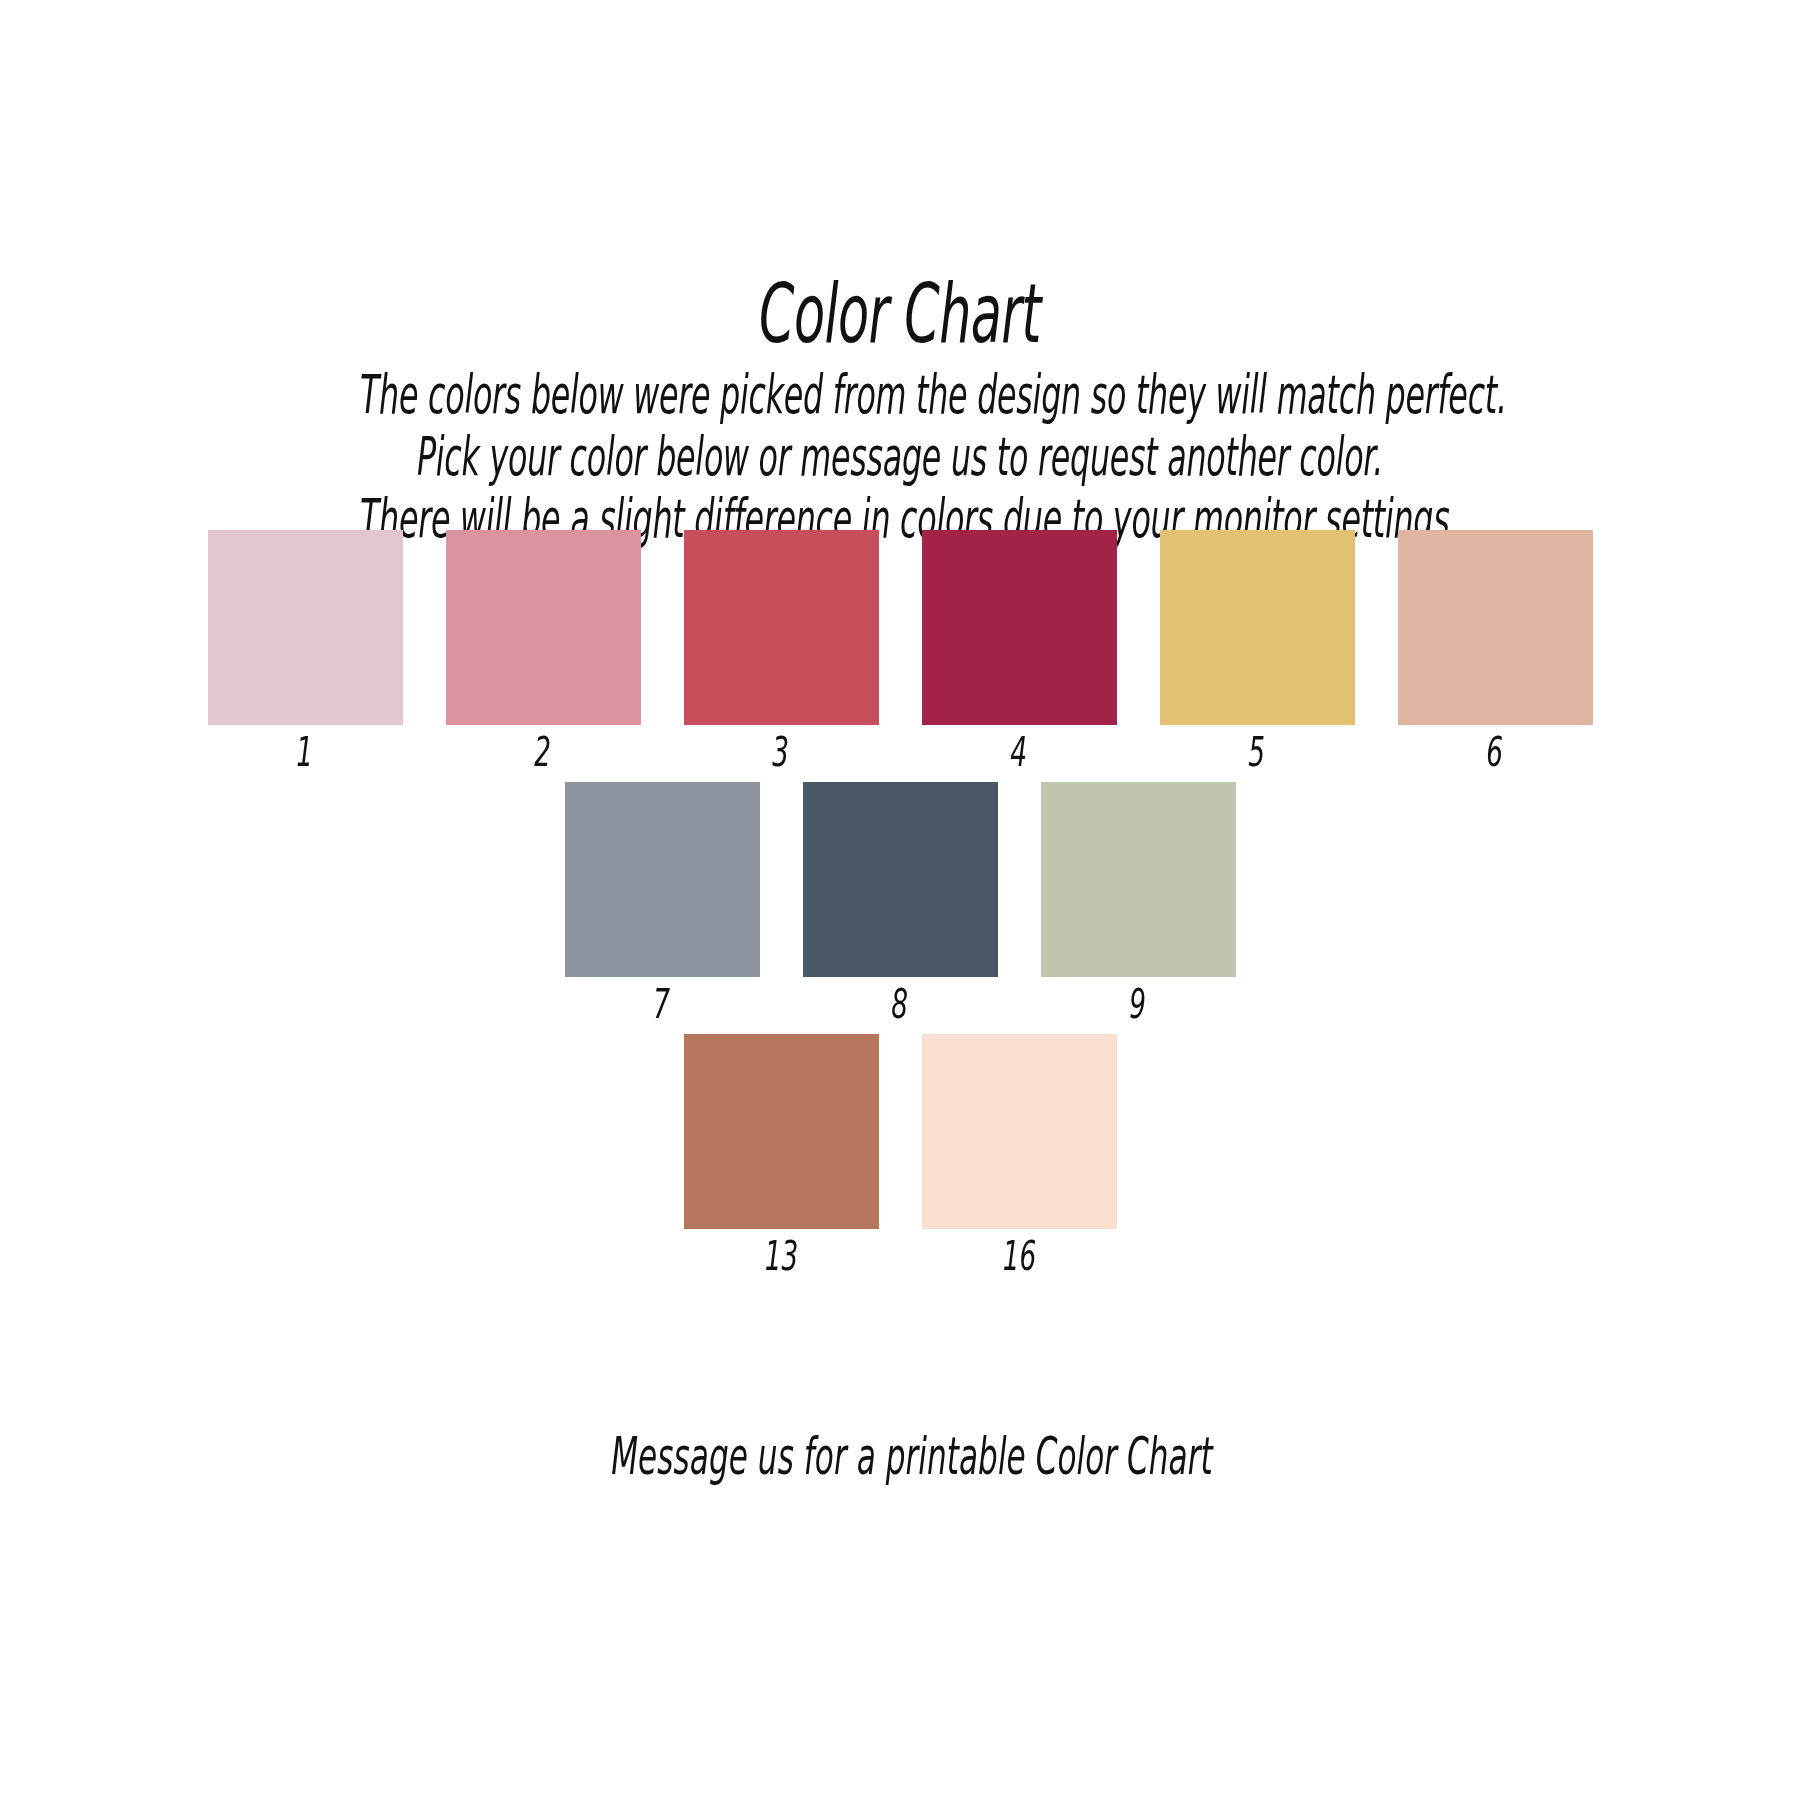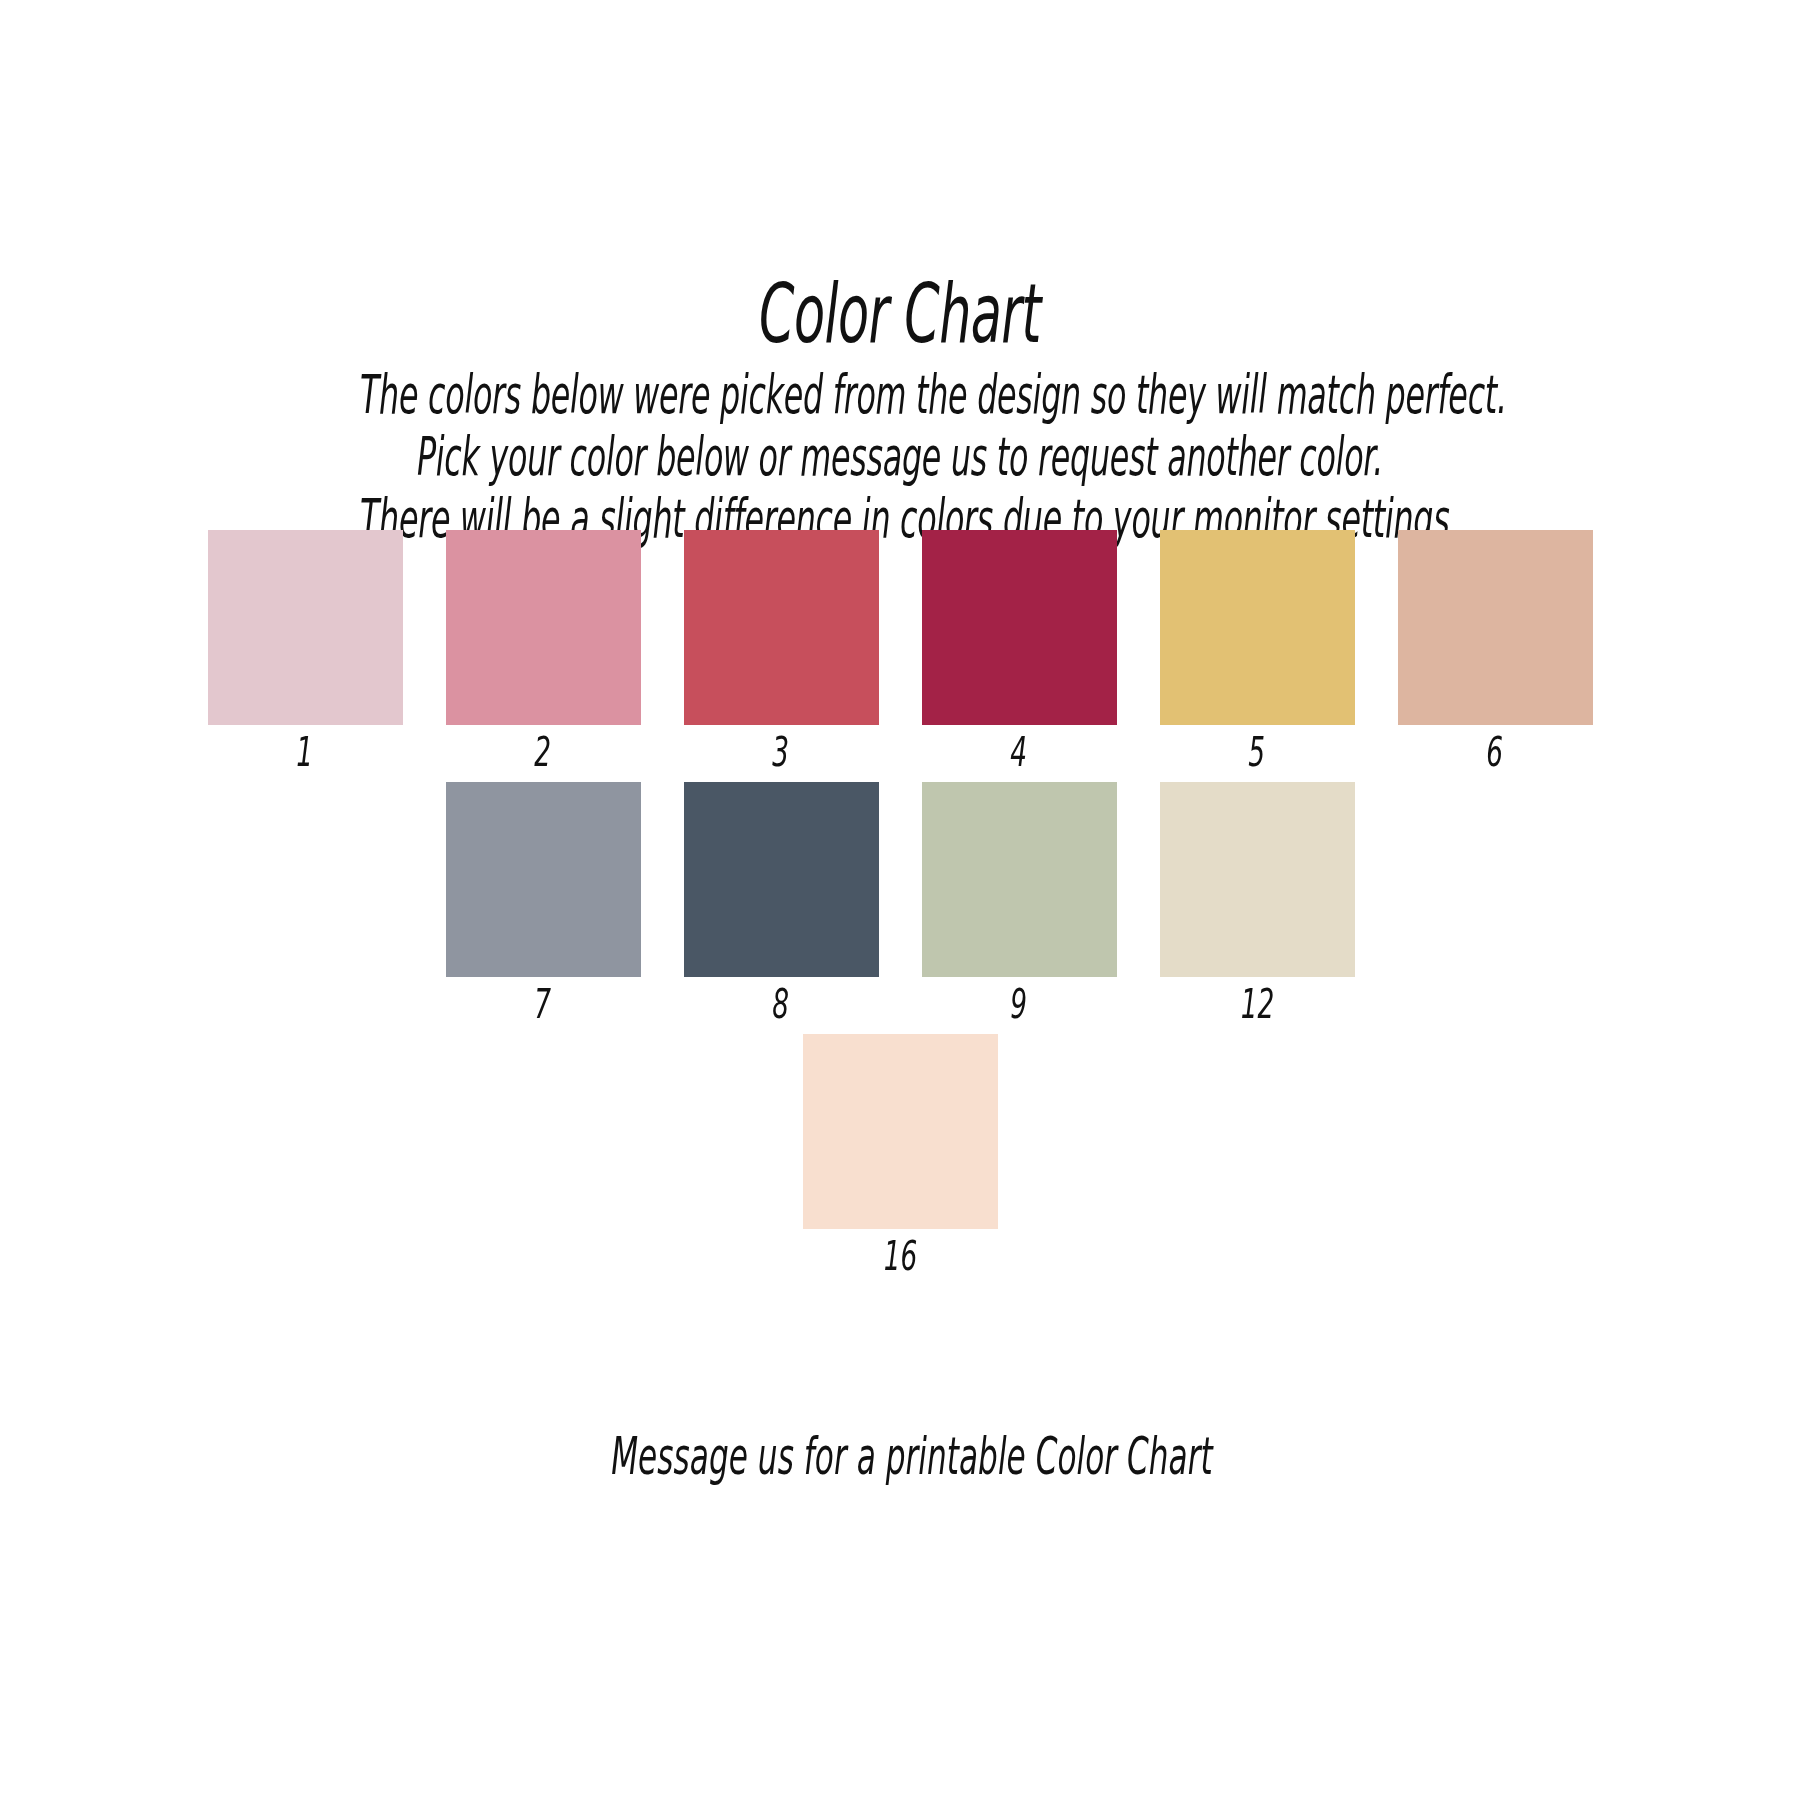--- a/index.html
+++ b/index.html
@@ -191,32 +191,32 @@
           <span class="swatch-label">7</span>
         </div>
         <div class="swatch-cell">
           <span class="swatch-chip" style="background-color: rgb(74, 87, 101);"></span>
           <span class="swatch-label">8</span>
         </div>
         <div class="swatch-cell">
           <span class="swatch-chip" style="background-color: rgb(191, 198, 174);"></span>
           <span class="swatch-label">9</span>
         </div>
-        <div class="swatch-cell">
-          <span class="swatch-chip" style="background-color: rgb(228, 220, 200);"></span>
-          <span class="swatch-label">12</span>
-        </div>
       </div>
 
       <div class="swatch-row">
         <div class="swatch-cell placeholder">
           <span class="swatch-chip"></span>
           <span class="swatch-label"></span>
         </div>
         <div class="swatch-cell">
+          <span class="swatch-chip" style="background-color: rgb(181, 118, 91);"></span>
+          <span class="swatch-label">13</span>
+        </div>
+        <div class="swatch-cell">
           <span class="swatch-chip" style="background-color: rgb(248, 223, 207);"></span>
           <span class="swatch-label">16</span>
         </div>
         <div class="swatch-cell placeholder">
           <span class="swatch-chip"></span>
           <span class="swatch-label"></span>
         </div>
       </div>
 
     </div>

